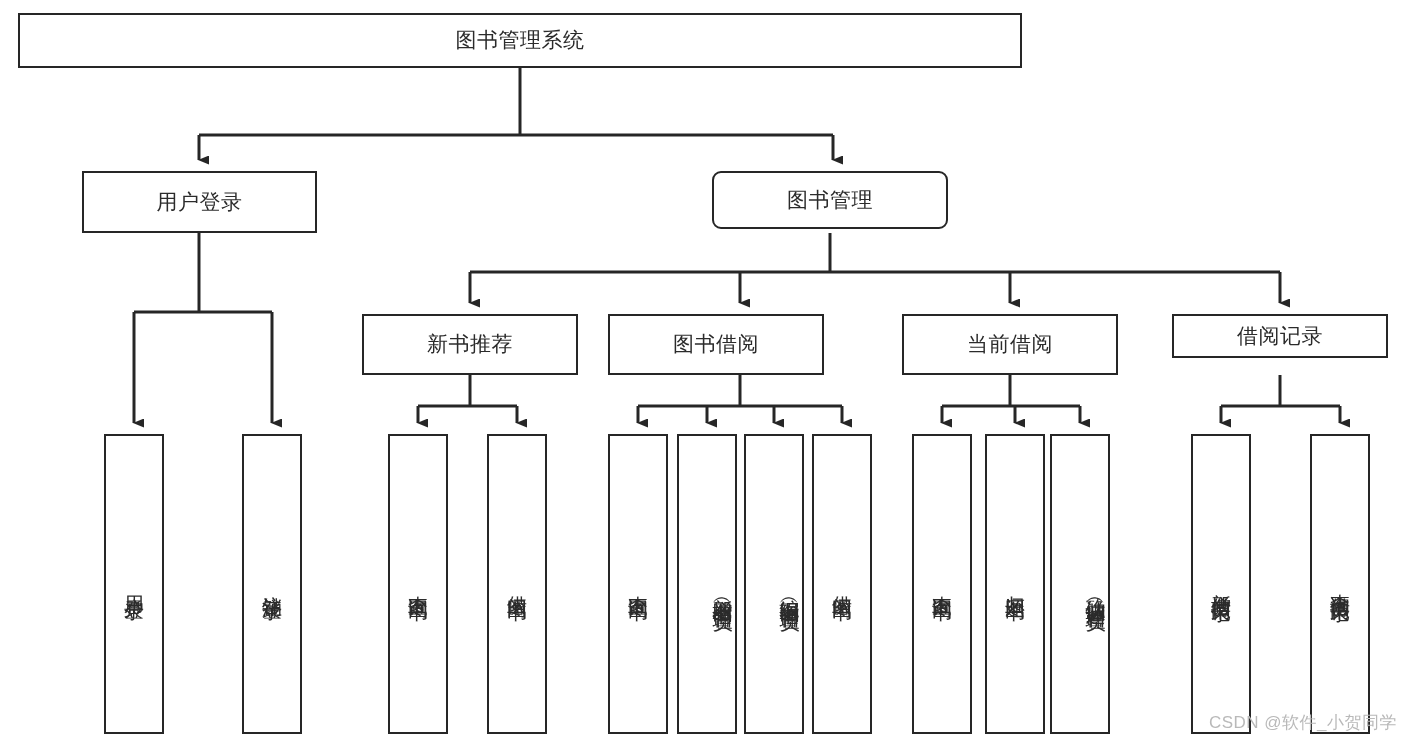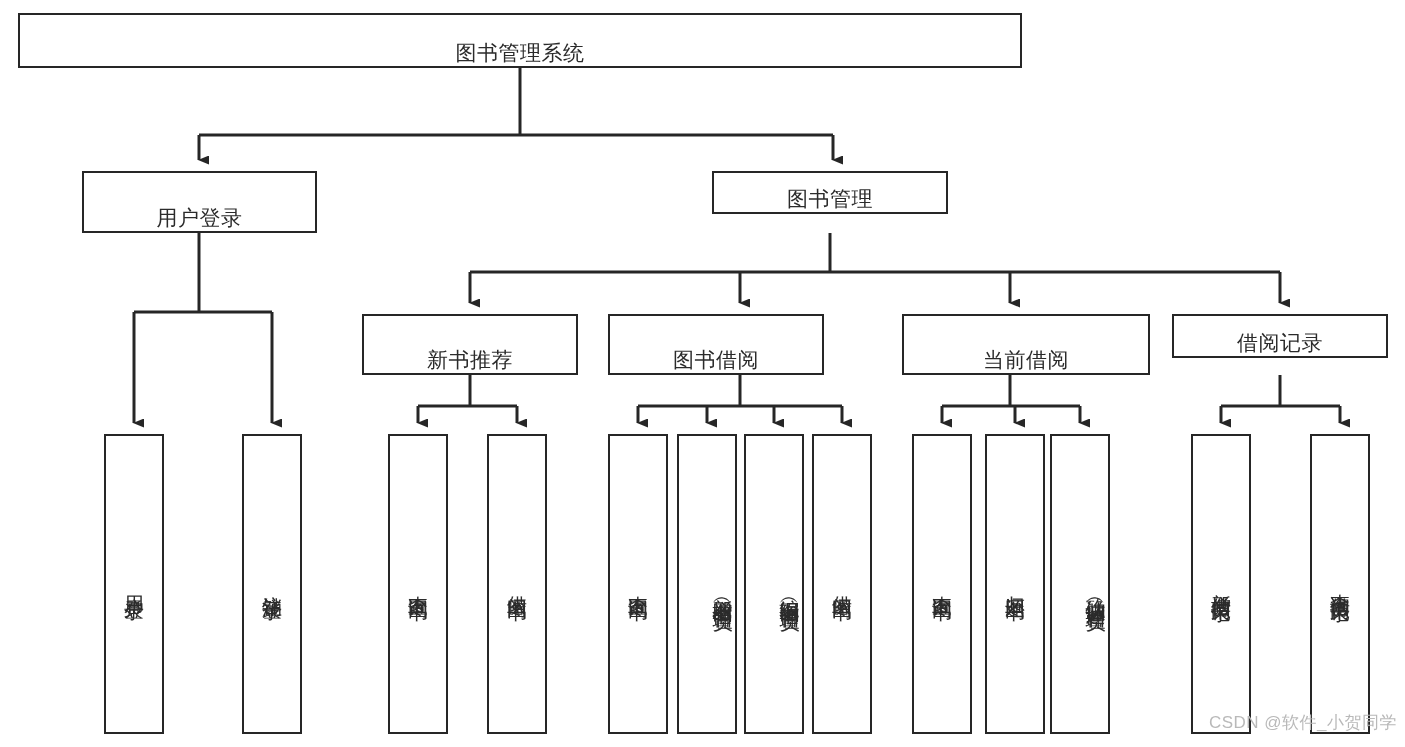--- a/index.html
+++ b/index.html
@@ -24,21 +24,21 @@
     width: 1405px;
     height: 747px;
     pointer-events: none;
   }
   .node {
     position: absolute;
     box-sizing: border-box;
     border: 2.5px solid #262626;
     background: #ffffff;
     display: flex;
-    align-items: flex-end;
+    align-items: center;
     justify-content: center;
     color: #2b2b2b;
     font-size: 21px;
     line-height: 1.25;
     letter-spacing: 0.5px;
   }
   .node.vertical {
     writing-mode: vertical-rl;
     text-orientation: upright;
     align-items: flex-start;
@@ -125,31 +125,31 @@
     </g>
   </svg>
 
   <div class="node" style="left:18px; top:13px; width:1004px; height:55px;">
     <span class="node-label">图书管理系统</span>
   </div>
 
   <div class="node" style="left:82px; top:171px; width:235px; height:62px;">
     <span class="node-label">用户登录</span>
   </div>
-  <div class="node" style="left:712px; top:171px; width:236px; height:43px;">
+  <div class="node" style="left:712px; top:171px; width:236px; height:58px;border-radius:9px;">
     <span class="node-label">图书管理</span>
   </div>
 
   <div class="node" style="left:362px; top:314px; width:216px; height:61px;">
     <span class="node-label">新书推荐</span>
   </div>
   <div class="node" style="left:608px; top:314px; width:216px; height:61px;">
     <span class="node-label">图书借阅</span>
   </div>
-  <div class="node" style="left:902px; top:314px; width:248px; height:61px;">
+  <div class="node" style="left:902px; top:314px; width:216px; height:61px;">
     <span class="node-label">当前借阅</span>
   </div>
   <div class="node" style="left:1172px; top:314px; width:216px; height:44px;">
     <span class="node-label">借阅记录</span>
   </div>
 
   <div class="node vertical center-text" style="left:104px; top:434px; width:60px; height:300px;">
     <span class="node-label">用户登录</span>
   </div>
   <div class="node vertical center-text" style="left:242px; top:434px; width:60px; height:300px;">

